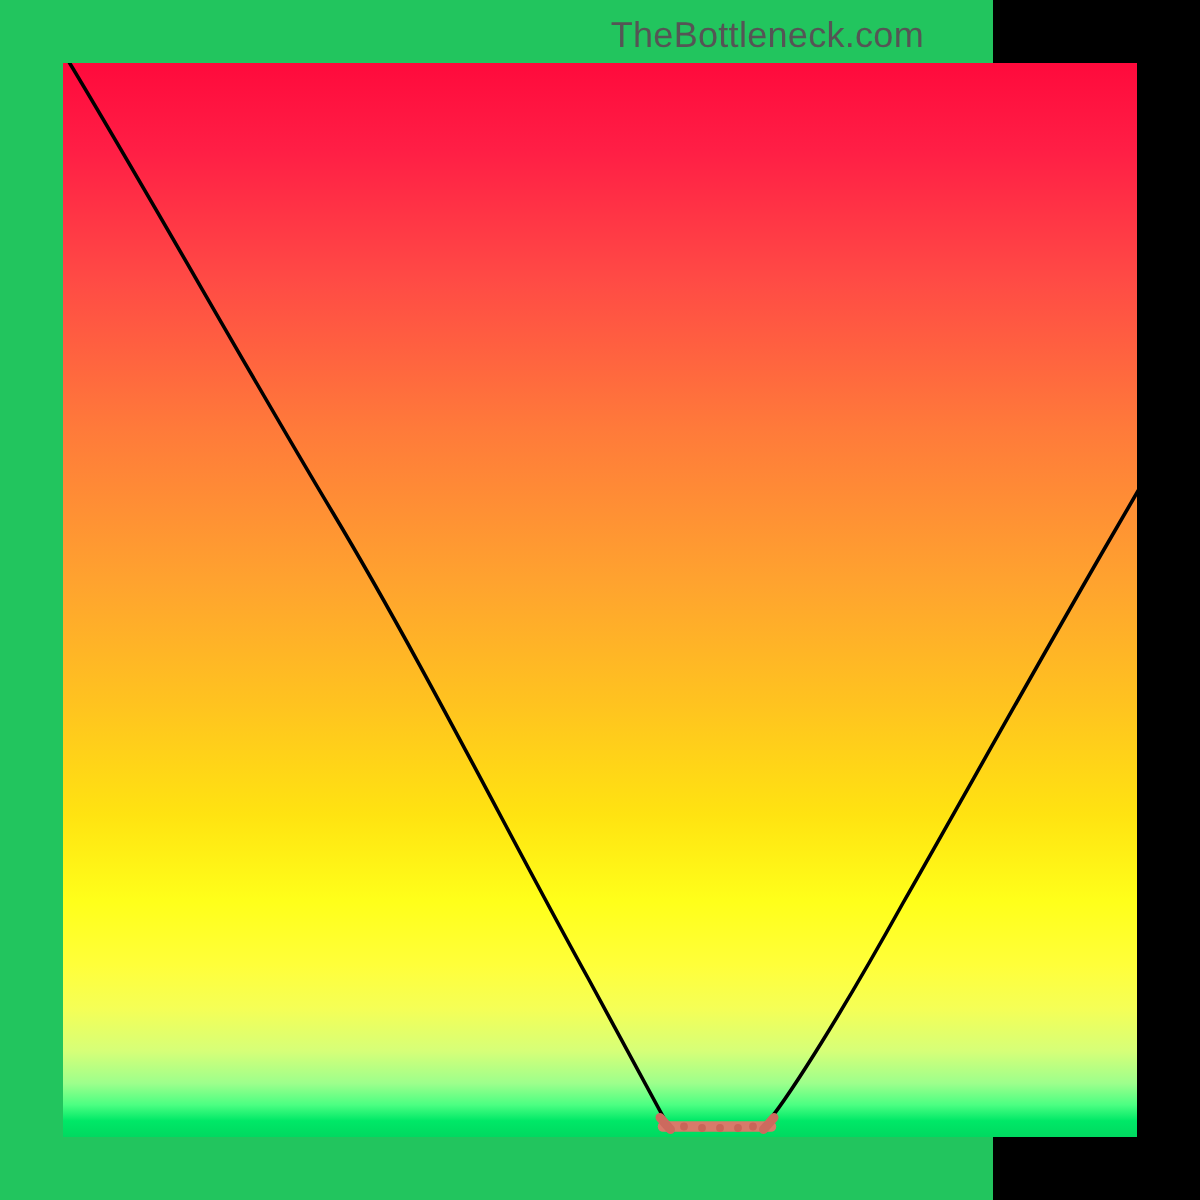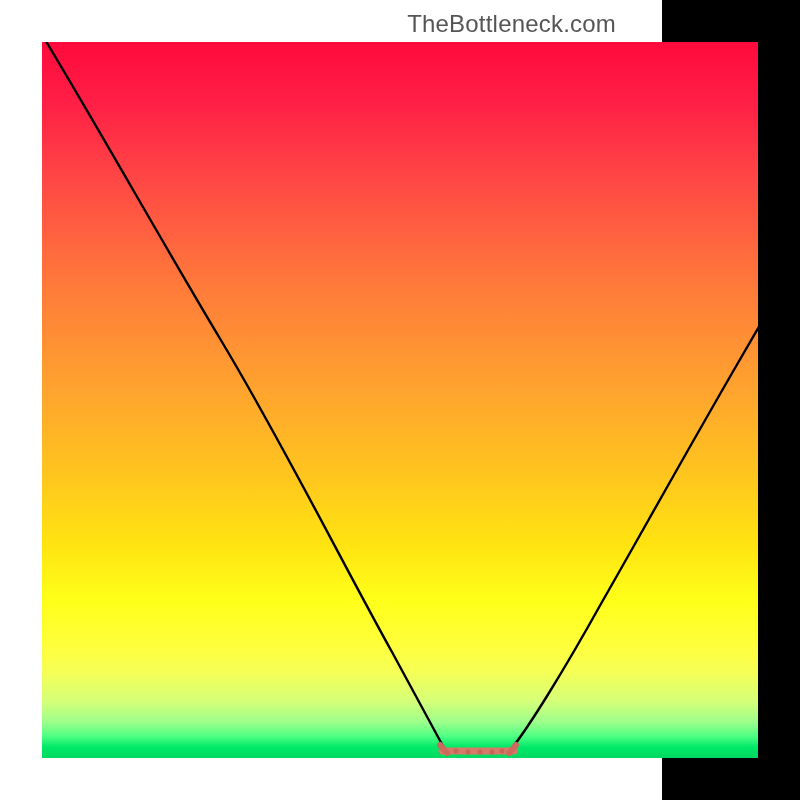--- a/index.html
+++ b/index.html
@@ -8,21 +8,21 @@
     width: 800px;
     height: 800px;
     background: #000;
     overflow: hidden;
     font-family: Arial, Helvetica, sans-serif;
   }
   .frame {
     position: relative;
     width: 662px;
     height: 800px;
-    background: #ffffff;
+    background: #22c55e;
   }
   .plot-area {
     position: absolute;
     left: 42px;
     top: 42px;
     width: 716px;
     height: 716px;
     overflow: hidden;
     background: linear-gradient(
       to bottom,

